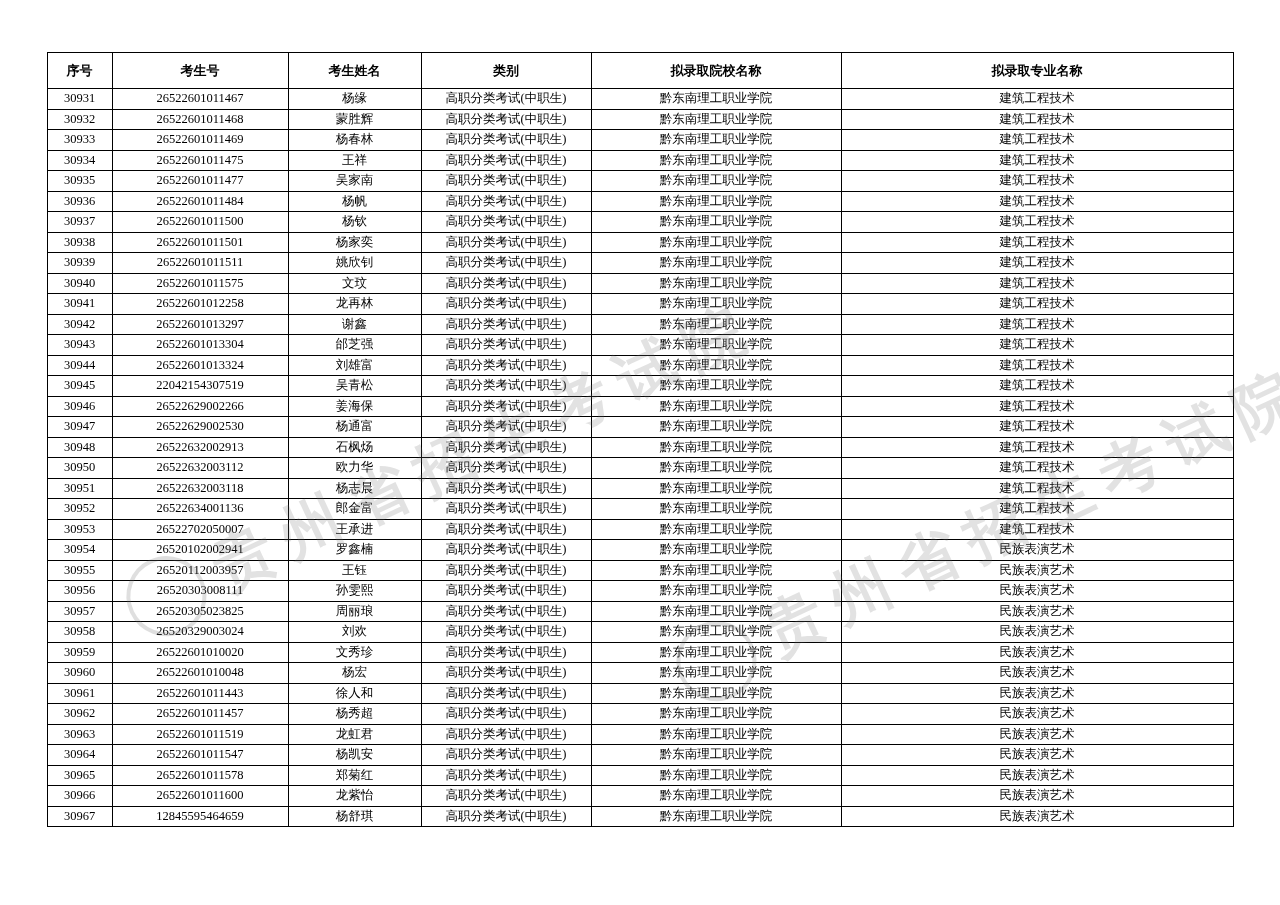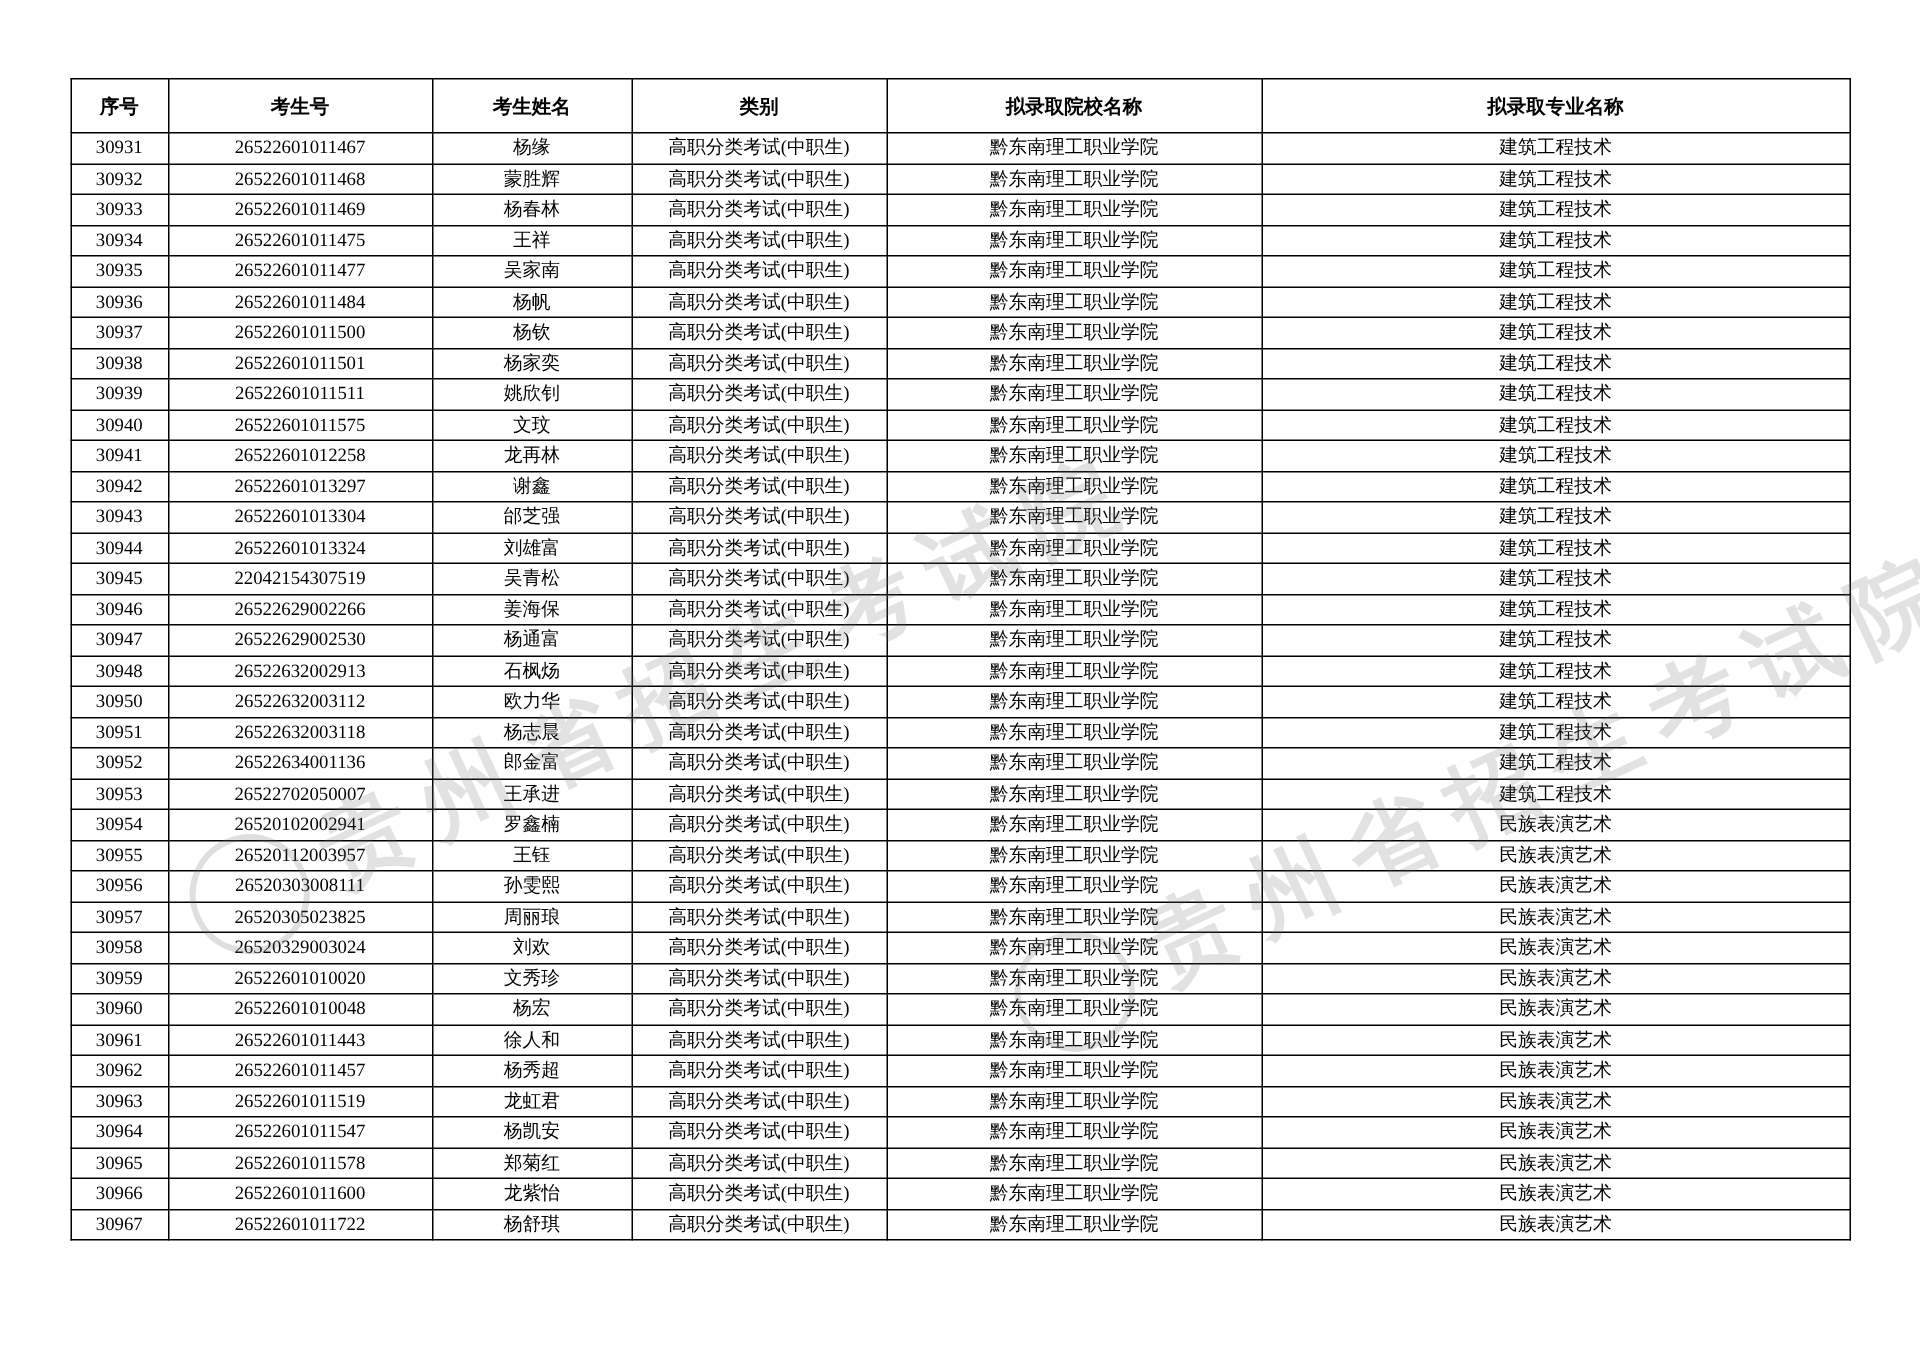--- a/index.html
+++ b/index.html
@@ -379,21 +379,21 @@
         <tr>
           <td>30966</td>
           <td>26522601011600</td>
           <td>龙紫怡</td>
           <td>高职分类考试(中职生)</td>
           <td>黔东南理工职业学院</td>
           <td>民族表演艺术</td>
         </tr>
         <tr>
           <td>30967</td>
-          <td>26522601011722</td>
+          <td>12845595464659</td>
           <td>杨舒琪</td>
           <td>高职分类考试(中职生)</td>
           <td>黔东南理工职业学院</td>
           <td>民族表演艺术</td>
         </tr>
       </tbody>
   </table>
 
 </div>
 

